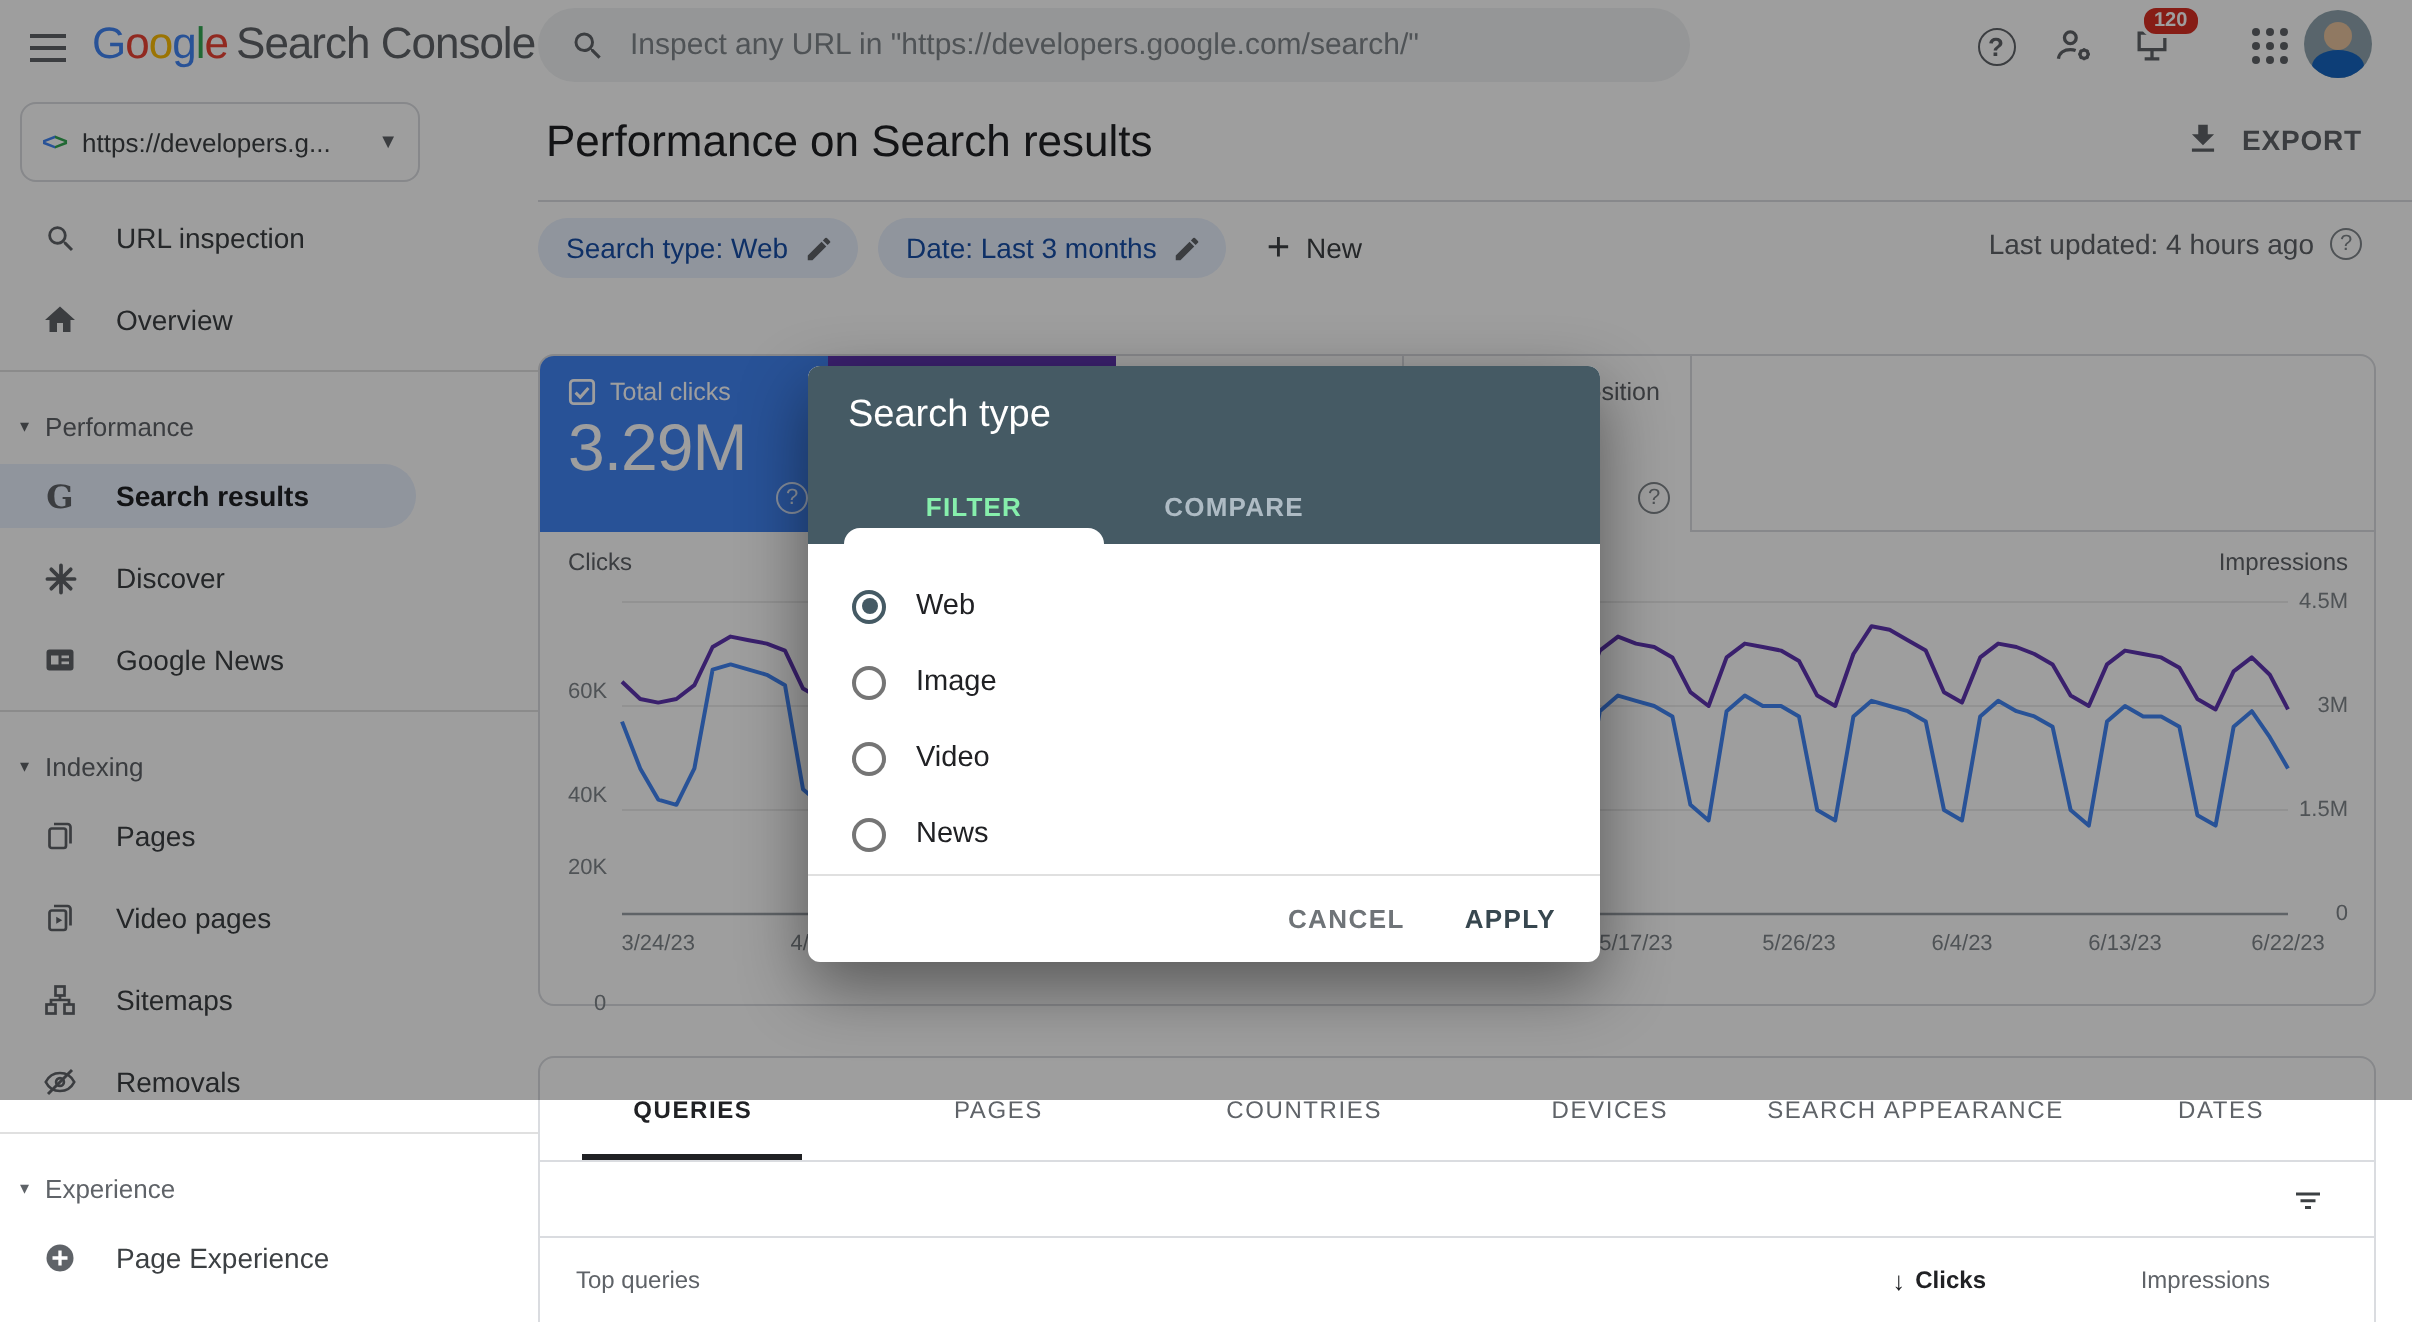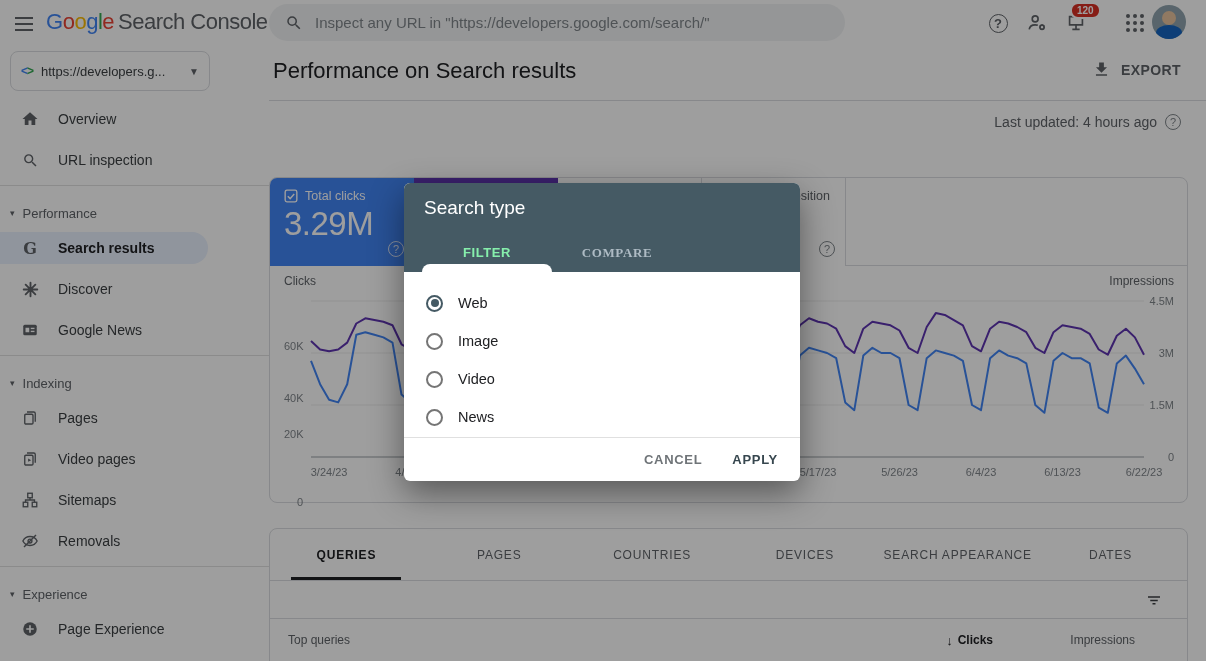--- a/index.html
+++ b/index.html
@@ -1,18 +1,18 @@
 <!DOCTYPE html>
 <html><head>
 <meta charset="utf-8">
 <style>
   * { margin:0; padding:0; box-sizing:border-box; }
   html,body { width:1206px; height:661px; overflow:hidden; background:#fff;
     font-family:"Liberation Sans", sans-serif; }
-  .app { position:relative; width:1206px; height:661px; background:#fff; }
+  .app { position:relative; width:1206px; height:550px; background:#fff; }
 
   
   .topbar { position:absolute; top:0; left:0; width:1206px; height:47px; background:#fff; z-index:5; }
   .hamburger { position:absolute; left:12px; top:12px; width:24px; height:24px; display:flex; flex-direction:column; justify-content:center; gap:4px; cursor:pointer; }
   .hamburger span { display:block; width:18px; height:2px; background:#5f6368; margin-left:3px; }
   .logo { position:absolute; left:46px; top:9px; font-size:22px; letter-spacing:-0.5px; white-space:nowrap; }
   .logo .l1{color:#4285f4}.logo .l2{color:#ea4335}.logo .l3{color:#fbbc05}.logo .l4{color:#4285f4}.logo .l5{color:#34a853}.logo .l6{color:#ea4335}
   .logo .suffix { color:#5f6368; margin-left:4px; }
   .searchbox { position:absolute; left:269px; top:4px; width:576px; height:37px; background:#f1f3f4; border-radius:19px; display:flex; align-items:center; padding:0 16px; gap:12px; }
   .searchbox svg { flex:0 0 auto; }
@@ -93,21 +93,21 @@
   .sort-arrow { font-size:13px; color:#202124; }
 
   
   .scrim { position:absolute; inset:0; background:rgba(0,0,0,0.38); z-index:40; }
   .modal { position:absolute; left:404px; top:183px; width:396px; height:298px; background:#fff; border-radius:6px; z-index:50; box-shadow:0 12px 34px rgba(0,0,0,0.45); }
   .modal-head { position:relative; height:89px; background:#455a64; border-radius:6px 6px 0 0; }
   .modal-title { position:absolute; left:20px; top:14px; color:#fff; font-size:19px; }
   .mtabs { position:absolute; left:18px; bottom:11px; display:flex; }
   .mtab { width:130px; text-align:center; font-size:13px; font-weight:bold; letter-spacing:0.6px; cursor:pointer; }
   .mtab.active { color:#86efac; }
-  .mtab.inactive { color:#aebbc4;font-family:Liberation Serif, serif; }
+  .mtab.inactive { color:#aebbc4; }
   .tab-white { position:absolute; left:18px; bottom:-1px; width:130px; height:9px; background:#fff; border-radius:8px 8px 0 0; }
   .modal-body { padding:12px 0 0 22px; }
   .opt-row { display:flex; align-items:center; gap:15px; height:38px; cursor:pointer; }
   .radio { width:17px; height:17px; border:2px solid #757575; border-radius:50%; position:relative; flex:0 0 auto; }
   .radio.sel { border-color:#455a64; }
   .radio.sel::after { content:""; position:absolute; left:2.5px; top:2.5px; width:8px; height:8px; border-radius:50%; background:#455a64; }
   .opt-label { font-size:14.5px; color:#202124; }
   .modal-foot { position:absolute; bottom:0; left:0; right:0; height:44px; border-top:1px solid #e0e0e0; display:flex; align-items:center; justify-content:flex-end; gap:30px; padding-right:22px; }
   .mbtn { font-size:13px; font-weight:bold; letter-spacing:0.7px; cursor:pointer; }
   .mbtn.cancel { color:#6f7478; }
@@ -170,33 +170,33 @@
 
   <div class="sidebar">
     <div class="prop-pill">
       <span class="prop-icon"><span class="lt">&lt;</span><span class="gt">&gt;</span></span>
       <span class="prop-url">https://developers.g...</span>
       <span class="caret">▼</span>
     </div>
     <div class="nav">
       <div class="nav-item">
         <span class="nico">
+            <svg width="17" height="17" viewBox="0 0 24 24" fill="#5f6368">
+              <path d="M15.5 14h-.79l-.28-.27A6.47 6.47 0 0 0 16 9.5 6.5 6.5 0 1 0 9.5 16c1.61 0 3.09-.59 4.23-1.57l.27.28v.79l5 4.99L20.49 19l-4.99-5zm-6 0C7.01 14 5 11.99 5 9.5S7.01 5 9.5 5 14 7.01 14 9.5 11.99 14 9.5 14z"></path>
+            </svg>
+          </span>
+        <span>URL inspection</span>
+      </div>
+      <div class="nav-item">
+        <span class="nico">
             <svg width="18" height="18" viewBox="0 0 24 24" fill="#5f6368">
               <path d="M10 20v-6h4v6h5v-8h3L12 3 2 12h3v8z"></path>
             </svg>
           </span>
         <span>Overview</span>
-      </div>
-      <div class="nav-item">
-        <span class="nico">
-            <svg width="17" height="17" viewBox="0 0 24 24" fill="#5f6368">
-              <path d="M15.5 14h-.79l-.28-.27A6.47 6.47 0 0 0 16 9.5 6.5 6.5 0 1 0 9.5 16c1.61 0 3.09-.59 4.23-1.57l.27.28v.79l5 4.99L20.49 19l-4.99-5zm-6 0C7.01 14 5 11.99 5 9.5S7.01 5 9.5 5 14 7.01 14 9.5 11.99 14 9.5 14z"></path>
-            </svg>
-          </span>
-        <span>URL inspection</span>
       </div>
       <div class="nav-div"></div>
       <div class="nav-sec">
           <span class="tri">▾</span>
           <span>Performance</span>
         </div>
       <div class="nav-item sel">
         <span class="nico gicon">G</span>
         <span>Search results</span>
       </div>
@@ -288,20 +288,38 @@
 
   <div class="page-title">Performance on Search results</div>
   <div class="export-btn">
     <svg width="19" height="19" viewBox="0 0 24 24" fill="#5f6368">
         <path d="M5 20h14v-2H5v2zM19 9h-4V3H9v6H5l7 7 7-7z"></path>
       </svg>
     <span>EXPORT</span>
   </div>
   <div class="hdr-div"></div>
 
+  <div class="chips-row">
+    <div class="chip">
+      <span>Search type: Web</span>
+      <svg width="15" height="15" viewBox="0 0 24 24">
+          <path d="M3 17.25V21h3.75L17.81 9.94l-3.75-3.75L3 17.25zM20.71 7.04a1 1 0 0 0 0-1.41l-2.34-2.34a1 1 0 0 0-1.41 0l-1.83 1.83 3.75 3.75 1.83-1.83z"></path>
+        </svg>
+    </div>
+    <div class="chip">
+      <span>Date: Last 3 months</span>
+      <svg width="15" height="15" viewBox="0 0 24 24">
+          <path d="M3 17.25V21h3.75L17.81 9.94l-3.75-3.75L3 17.25zM20.71 7.04a1 1 0 0 0 0-1.41l-2.34-2.34a1 1 0 0 0-1.41 0l-1.83 1.83 3.75 3.75 1.83-1.83z"></path>
+        </svg>
+    </div>
+    <div class="new-btn">
+      <span class="plus">+</span>
+      <span>New</span>
+    </div>
+  </div>
   <div class="last-updated">
     <span>Last updated: 4 hours ago</span>
     <span class="q-ico">?</span>
   </div>
 
   <div class="chart-card">
     <div class="cards-row">
       <div class="mcard c0 colored">
         <div class="lab-row">
           <svg class="cb" viewBox="0 0 24 24" width="14" height="14">

